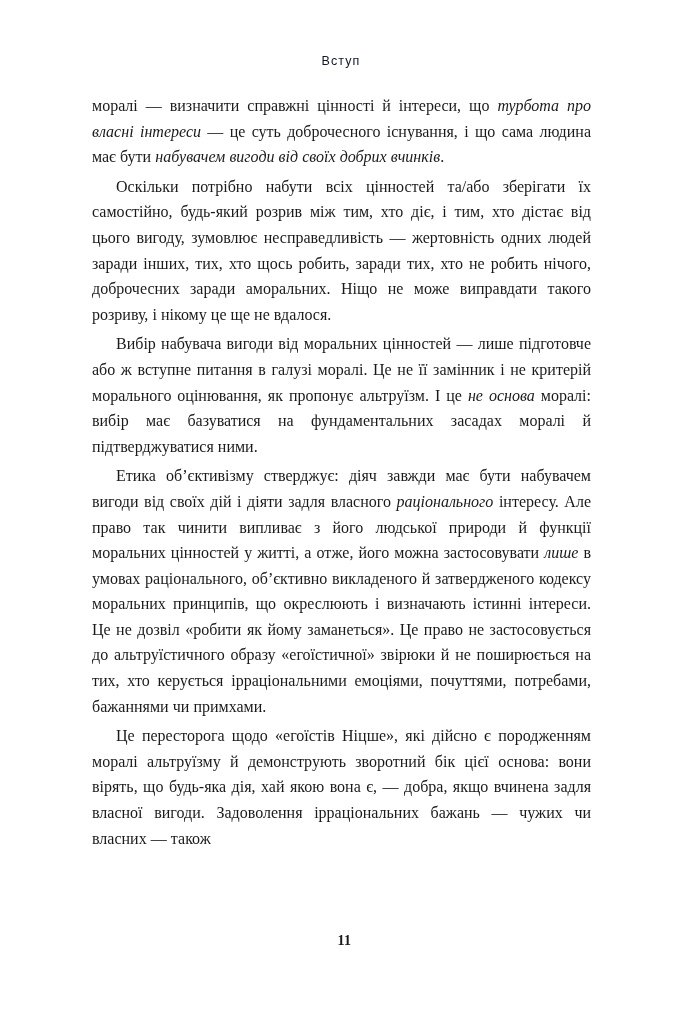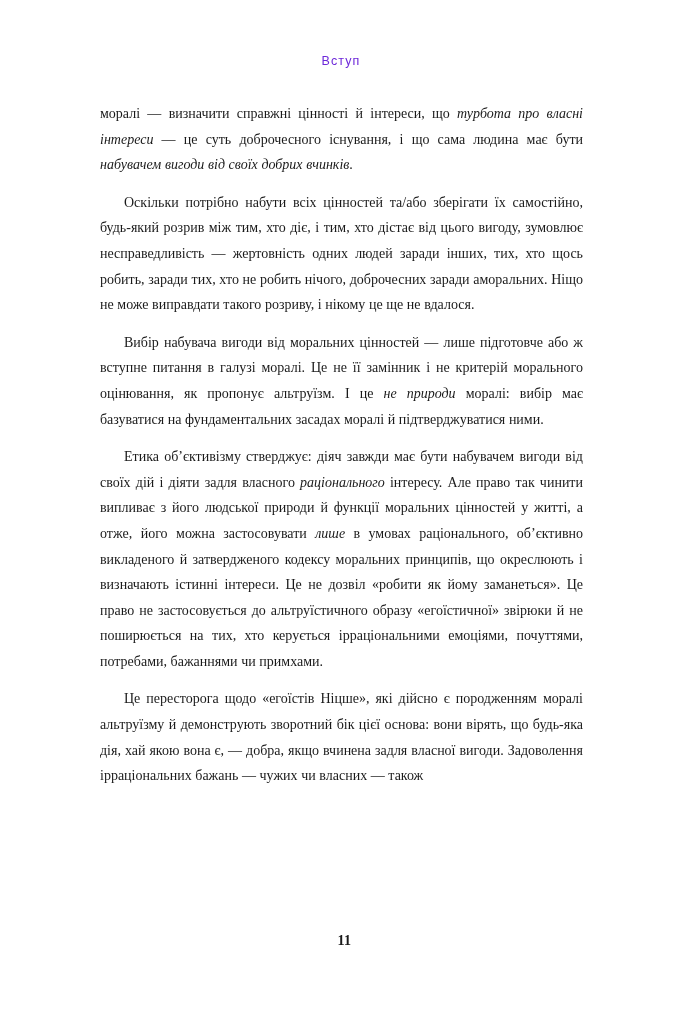--- a/index.html
+++ b/index.html
@@ -27,35 +27,35 @@
   
   .running-head {
     position: absolute;
     top: 55px;
     left: 0;
     right: 0;
     text-align: center;
     font-family: "Liberation Sans", "DejaVu Sans", sans-serif;
     font-size: 12.5px;
     letter-spacing: 1.1px;
-    color: #6d28d9;
+    color: #0f172a;
     line-height: 1;
   }
 
   
   .textblock {
     position: absolute;
     left: 88px;
     top: 89px;
     width: 507px;
   }
 
   .para {
-    margin: 12px;
-    font-size: 14px;
+    margin: 4px;
+    font-size: 16px;
     line-height: 25.6px;
     text-align: justify;
     text-justify: inter-word;
     text-indent: 24px;
     hyphens: manual;
     word-spacing: 0.1px;
   }
   .para.no-indent {
     text-indent: 0;
   }
@@ -83,20 +83,20 @@
 </head>
 <body>
 
 <div class="page">
 
   <div class="running-head">Вступ</div>
 
   <div class="textblock">
     <p class="para no-indent"><span>моралі — визначити справжні цінності й інтереси, що </span><em>турбота про власні інтереси</em><span> — це суть доброчесного існування, і що сама людина має бути </span><em>набувачем вигоди від своїх добрих вчинків</em><span>.</span></p>
     <p class="para"><span>Оскільки потрібно набути всіх цінностей та/або зберігати їх самостійно, будь-який розрив між тим, хто діє, і тим, хто дістає від цього вигоду, зумовлює несправедливість — жертовність одних людей заради інших, тих, хто щось робить, заради тих, хто не робить нічого, доброчесних заради аморальних. Ніщо не може виправдати такого розриву, і нікому це ще не вдалося.</span></p>
-    <p class="para"><span>Вибір набувача вигоди від моральних цінностей — лише підготовче або ж вступне питання в галузі моралі. Це не її замінник і не критерій морального оцінювання, як пропонує альтруїзм. І це </span><em>не природи</em><span> моралі: вибір має базуватися на фундаментальних засадах моралі й підтверджуватися ними.</span></p>
+    <p class="para"><span>Вибір набувача вигоди від моральних цінностей — лише підготовче або ж вступне питання в галузі моралі. Це не її замінник і не критерій морального оцінювання, як пропонує альтруїзм. І це </span><em>не основа</em><span> моралі: вибір має базуватися на фундаментальних засадах моралі й підтверджуватися ними.</span></p>
     <p class="para"><span>Етика об’єктивізму стверджує: діяч завжди має бути набувачем вигоди від своїх дій і діяти задля власного </span><em>раціонального</em><span> інтересу. Але право так чинити випливає з його людської природи й функції моральних цінностей у житті, а отже, його можна застосовувати </span><em>лише</em><span> в умовах раціонального, об’єктивно викладеного й затвердженого кодексу моральних принципів, що окреслюють і визначають істинні інтереси. Це не дозвіл «робити як йому заманеться». Це право не застосовується до альтруїстичного образу «егоїстичної» звірюки й не поширюється на тих, хто керується ірраціональними емоціями, почуттями, потребами, бажаннями чи примхами.</span></p>
     <p class="para"><span>Це пересторога щодо «егоїстів Ніцше», які дійсно є породженням моралі альтруїзму й демонструють зворотний бік цієї основа: вони вірять, що будь-яка дія, хай якою вона є, — добра, якщо вчинена задля власної вигоди. Задоволення ірраціональних бажань — чужих чи власних — також</span></p>
   </div>
 
   <div class="folio">11</div>
 
 </div>
 
 </body></html>

